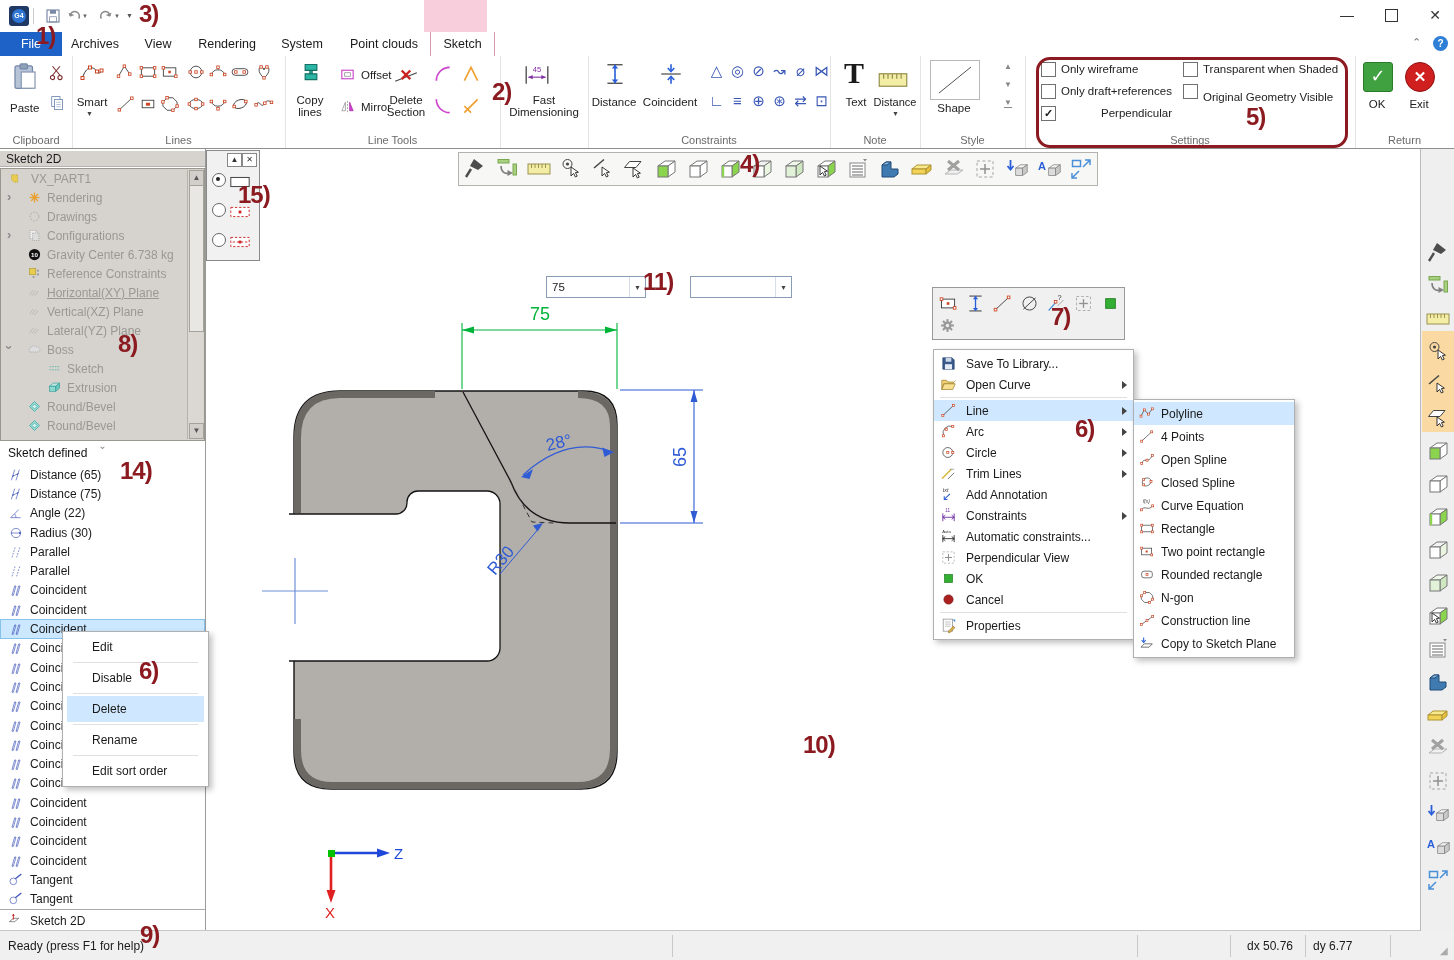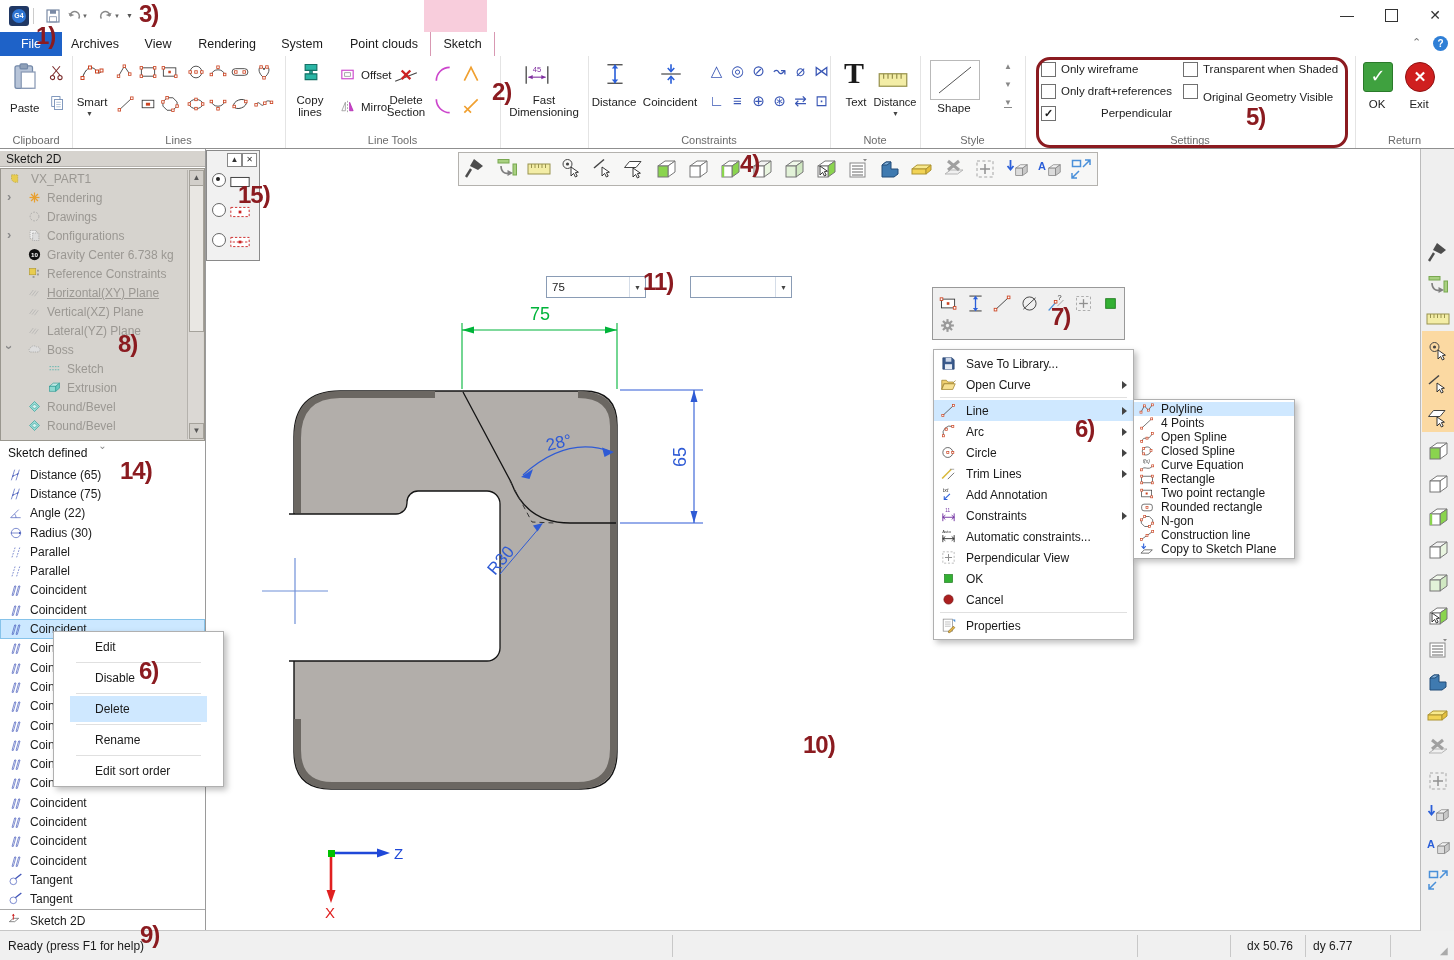--- a/index.html
+++ b/index.html
@@ -67,21 +67,21 @@
   
   .menu{position:absolute;background:#fff;border:1px solid #b0b0b0;box-shadow:3px 3px 6px rgba(0,0,0,.25);z-index:30}
   .mi{display:flex;align-items:center;position:relative}
   .mi .lab{white-space:nowrap}
   .mi.hl{background:#cfe8ff}
   .msep{height:1px;background:#e0e0e0;margin:2px 6px}
   .marrow{position:absolute;right:6px;width:0;height:0;border-top:4px solid transparent;border-bottom:4px solid transparent;border-left:5px solid #444}
   #left-menu .mi{height:26px;padding-left:25px;font-size:12px}
   #popup-menu .mi{height:21px;font-size:12px}
   #popup-menu .mi .ic{width:18px;margin:0 8px 0 6px;display:flex}
-  #submenu .mi{height:14px;font-size:12px}
+  #submenu .mi{height:23px;font-size:12px}
   #submenu .mi .ic{width:16px;margin:0 6px 0 5px;display:flex}
   svg{display:block}
   .mini{color:#3a57b5;font-size:15px;width:21px;text-align:center}
 </style>
 </head>
 <body>
 
 <div class="abs" id="titlebar">
   <div class="abs" id="pinkblock"></div>
   <div class="abs qicon" style="left:8px">
@@ -1400,21 +1400,21 @@
           <line x1="3" y1="12" x2="21" y2="12"></line>
           <line x1="5.6" y1="5.6" x2="18.4" y2="18.4"></line>
           <line x1="18.4" y1="5.6" x2="5.6" y2="18.4"></line>
         </g>
         <circle cx="12" cy="12" r="5.5" fill="#9a9a9a"></circle>
         <circle cx="12" cy="12" r="2.3" fill="#f0f0f0"></circle>
       </svg>
     </div>
 </div>
 
-<div class="menu" id="left-menu" style="left:53px;top:631px;width:137px;padding:2px 16px">
+<div class="menu" id="left-menu" style="left:62px;top:631px;width:137px;padding:2px 4px">
     <div class="mi">
       <span class="lab">Edit</span>
     </div>
     <div class="msep"></div>
     <div class="mi">
       <span class="lab">Disable</span>
     </div>
     <div class="msep"></div>
     <div class="mi hl">
       <span class="lab">Delete</span>

